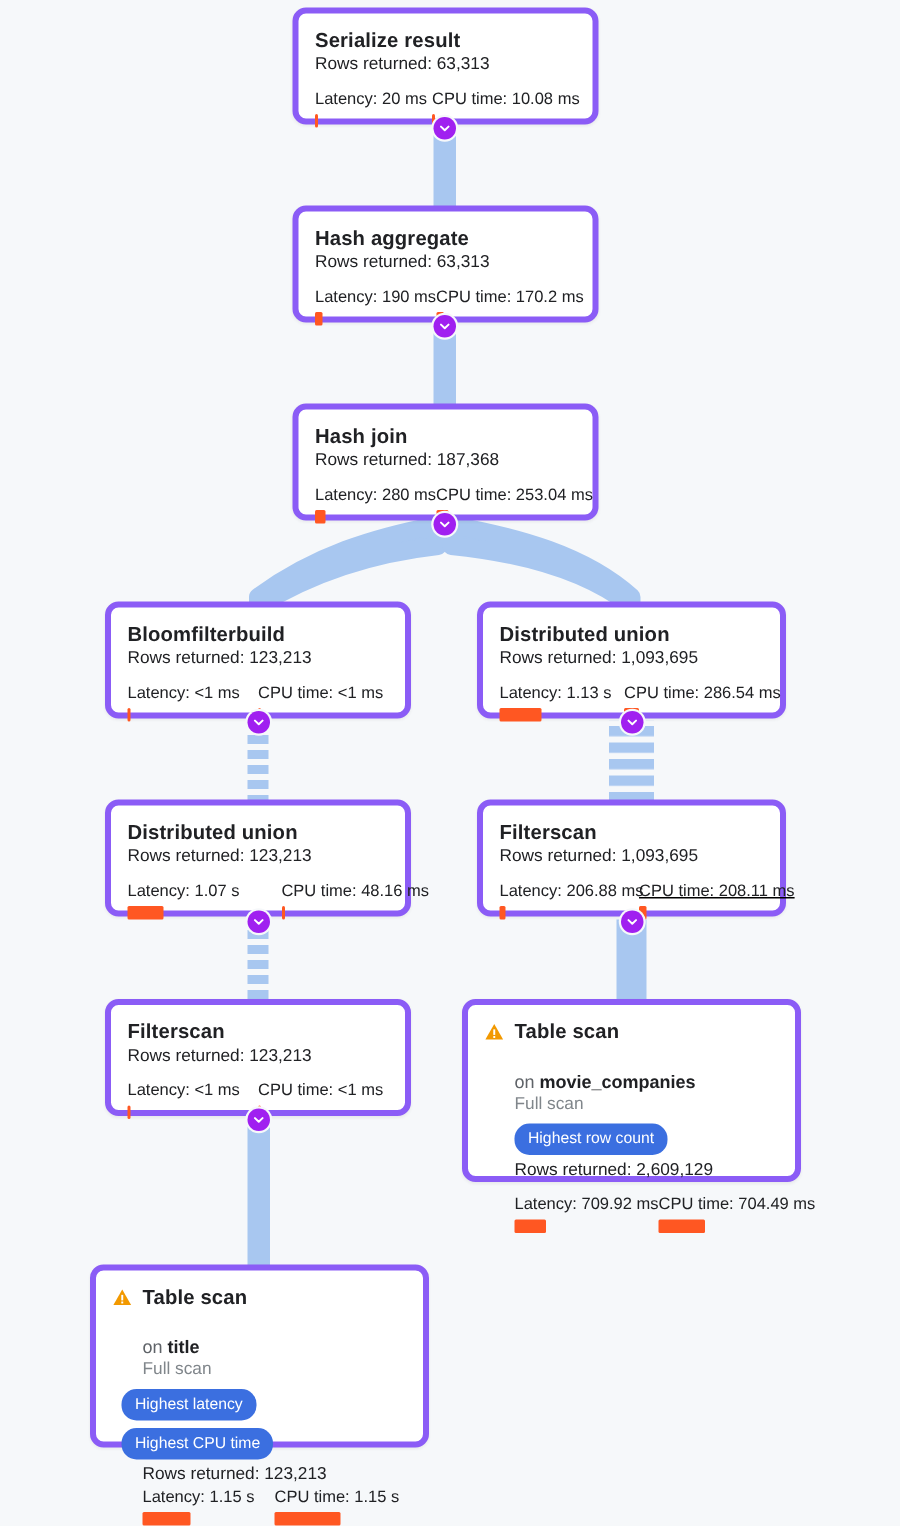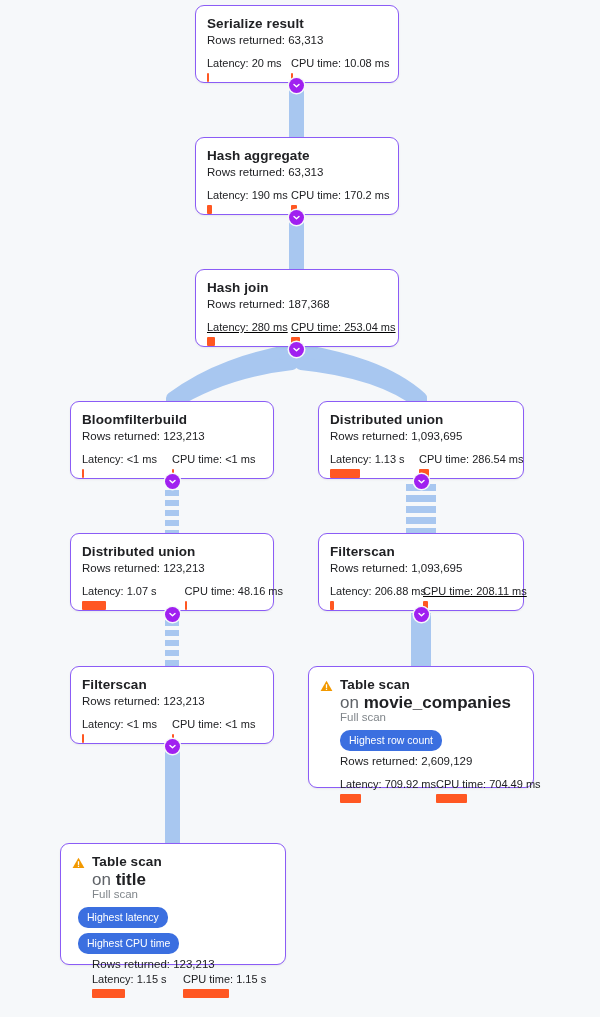--- a/index.html
+++ b/index.html
@@ -27,21 +27,21 @@
     top: 0;
     width: 600px;
     height: 1017px;
     pointer-events: none;
   }
   
   .node {
     position: absolute;
     box-sizing: border-box;
     background: #ffffff;
-    border: 1px solid #8b5cf6;
+    border: 4px solid #8b5cf6;
     border-radius: 9px;
     box-shadow: 0 1px 2px rgba(60,64,67,0.08);
     padding: 9px 11px 11px 11px;
   }
   .node-head {
     display: flex;
     align-items: flex-start;
     gap: 7px;
   }
   .warn-icon {
@@ -52,24 +52,24 @@
     min-width: 0;
   }
   .node-title {
     font-size: 13.5px;
     font-weight: bold;
     color: #202124;
     line-height: 17px;
     letter-spacing: 0.1px;
   }
   .node-sub {
-    font-size: 17px;
+    font-size: 12px;
     color: #5f6368;
     line-height: 15px;
-    margin-top: 2px;
+    margin-top: 18px;
   }
   .node-sub b {
     color: #202124;
     font-weight: bold;
   }
   .node-sub2 {
     font-size: 11.5px;
     color: #80868b;
     line-height: 15px;
   }
@@ -212,21 +212,21 @@
     </svg>
   </div>
 
   <div class="node" style="left:195px; top:269px; width:204px; height:78px;">
     <div class="node-head">
       <div class="node-titlewrap">
         <div class="node-title">Hash join</div>
         <div class="rows" style="margin-top:1px;"><span>Rows returned: </span><span>187,368</span></div>
       </div>
     </div>
-    <div class="metrics" style="margin-top:8px;text-decoration:underline;">
+    <div class="metrics" style="margin-top:8px;">
       <div class="metric" style="width:96px;">
         <div class="metric-label">Latency: 280 ms</div>
         <div class="metric-bar" style="width:9%;"></div>
       </div>
       <div class="metric" style="width:96px;">
         <div class="metric-label">CPU time: 253.04 ms</div>
         <div class="metric-bar" style="width:9%;"></div>
       </div>
     </div>
   </div>

